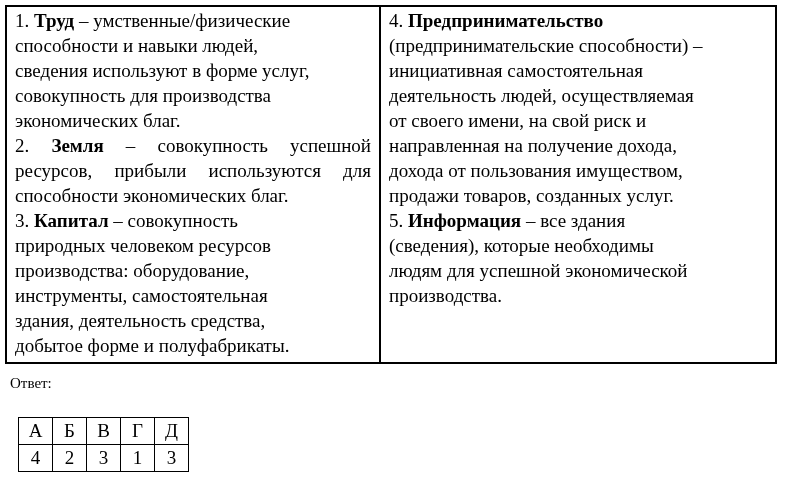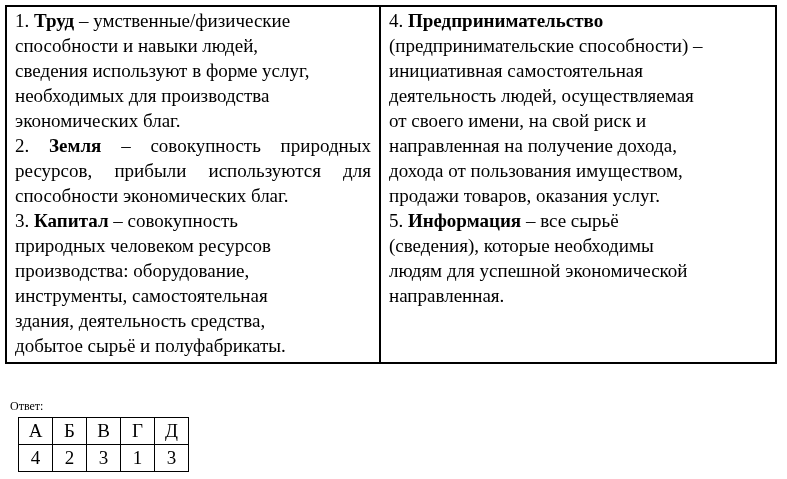--- a/index.html
+++ b/index.html
@@ -45,22 +45,22 @@
     text-align: justify;
     text-align-last: justify;
   }
   .line .b {
     font-weight: bold;
   }
   
   .answer-label {
     position: absolute;
     left: 10px;
-    top: 395px;
-    font-size: 12px;
+    top: 372px;
+    font-size: 15px;
     line-height: 22px;
     text-align: right;
   }
   .answer-table {
     position: absolute;
     left: 18px;
     top: 417px;
     border-collapse: collapse;
     table-layout: fixed;
   }
@@ -84,45 +84,45 @@
     <colgroup>
       <col style="width:374px">
       <col style="width:396px">
     </colgroup>
     <tbody>
       <tr>
         <td>
             <div class="line"><span>1. </span><span class="b">Труд</span><span> – умственные/физические</span></div>
             <div class="line"><span>способности и навыки людей,</span></div>
             <div class="line"><span>сведения используют в форме услуг,</span></div>
-            <div class="line"><span>необходимых для производства</span></div>
+            <div class="line"><span>совокупность для производства</span></div>
             <div class="line"><span>экономических благ.</span></div>
-            <div class="line j"><span>2. </span><span class="b">Земля</span><span> – совокупность природных</span></div>
+            <div class="line j"><span>2. </span><span class="b">Земля</span><span> – совокупность успешной</span></div>
             <div class="line j"><span>ресурсов, прибыли используются для</span></div>
             <div class="line"><span>способности экономических благ.</span></div>
             <div class="line"><span>3. </span><span class="b">Капитал</span><span> – совокупность</span></div>
             <div class="line"><span>природных человеком ресурсов</span></div>
             <div class="line"><span>производства: оборудование,</span></div>
             <div class="line"><span>инструменты, самостоятельная</span></div>
             <div class="line"><span>здания, деятельность средства,</span></div>
-            <div class="line"><span>добытое сырьё и полуфабрикаты.</span></div>
+            <div class="line"><span>добытое форме и полуфабрикаты.</span></div>
           </td>
         <td>
             <div class="line"><span>4. </span><span class="b">Предпринимательство</span></div>
             <div class="line"><span>(предпринимательские способности) –</span></div>
             <div class="line"><span>инициативная самостоятельная</span></div>
             <div class="line"><span>деятельность людей, осуществляемая</span></div>
             <div class="line"><span>от своего имени, на свой риск и</span></div>
             <div class="line"><span>направленная на получение дохода,</span></div>
             <div class="line"><span>дохода от пользования имуществом,</span></div>
-            <div class="line"><span>продажи товаров, оказания услуг.</span></div>
-            <div class="line"><span>5. </span><span class="b">Информация</span><span> – все сырьё</span></div>
+            <div class="line"><span>продажи товаров, созданных услуг.</span></div>
+            <div class="line"><span>5. </span><span class="b">Информация</span><span> – все здания</span></div>
             <div class="line"><span>(сведения), которые необходимы</span></div>
             <div class="line"><span>людям для успешной экономической</span></div>
-            <div class="line"><span>направленная.</span></div>
+            <div class="line"><span>производства.</span></div>
           </td>
       </tr>
     </tbody>
   </table>
 
   <div class="answer-label">Ответ:</div>
 
   <table class="answer-table">
     <tbody>
       <tr>

